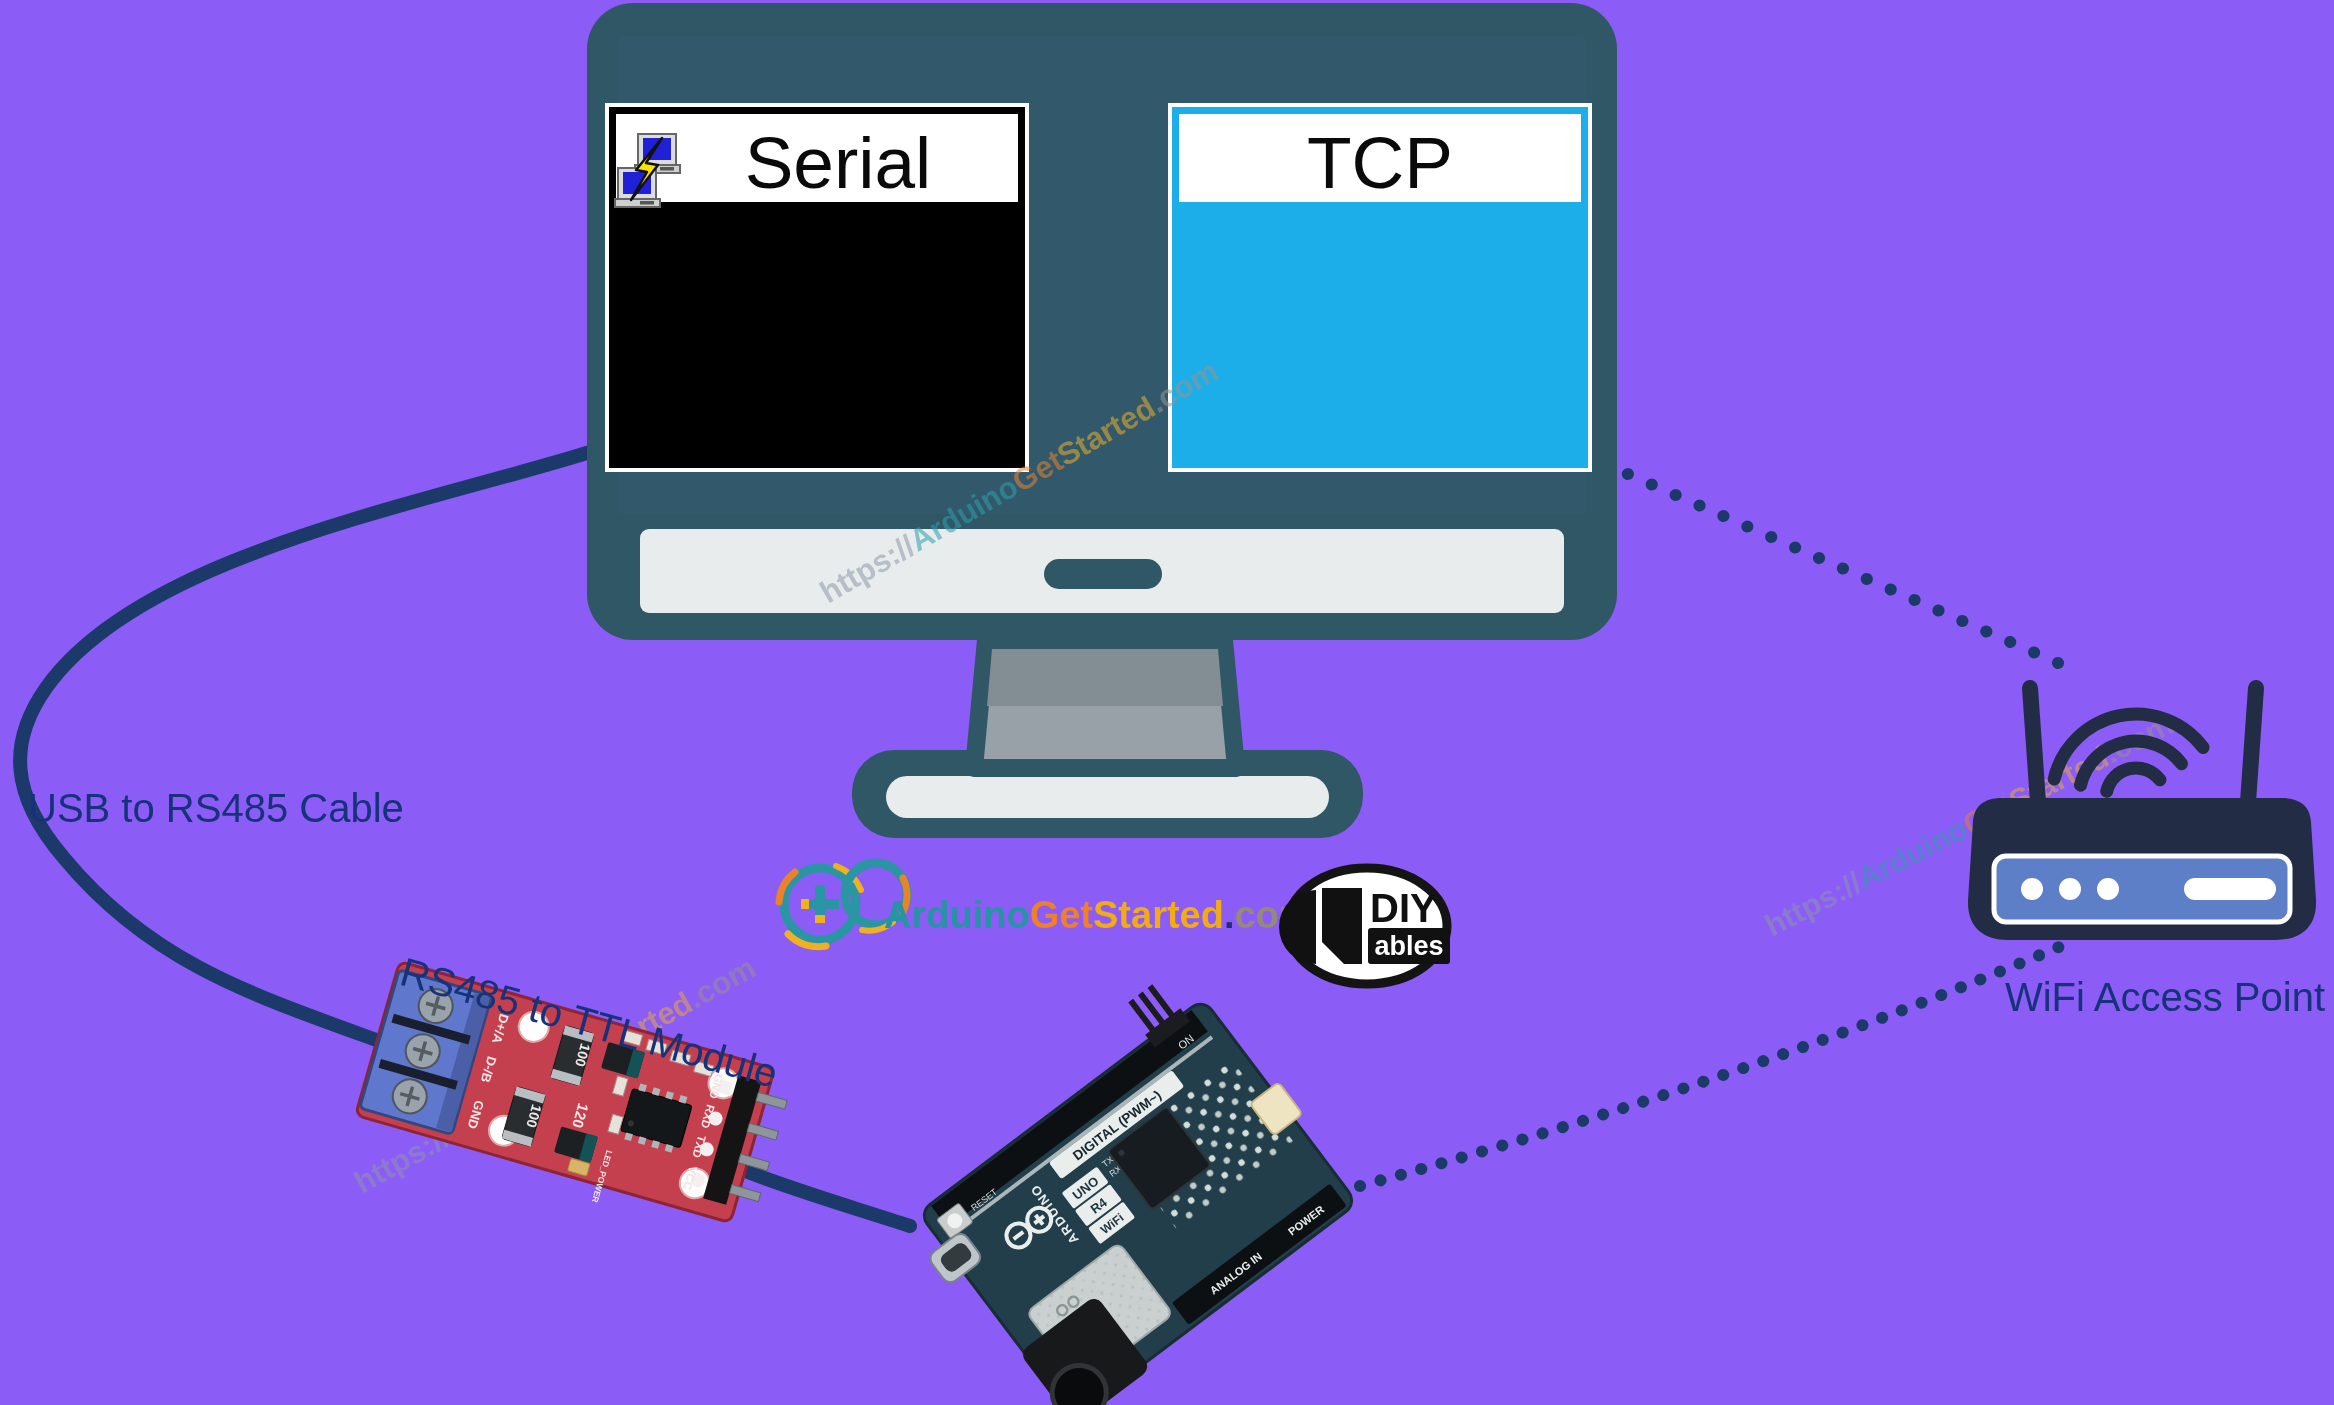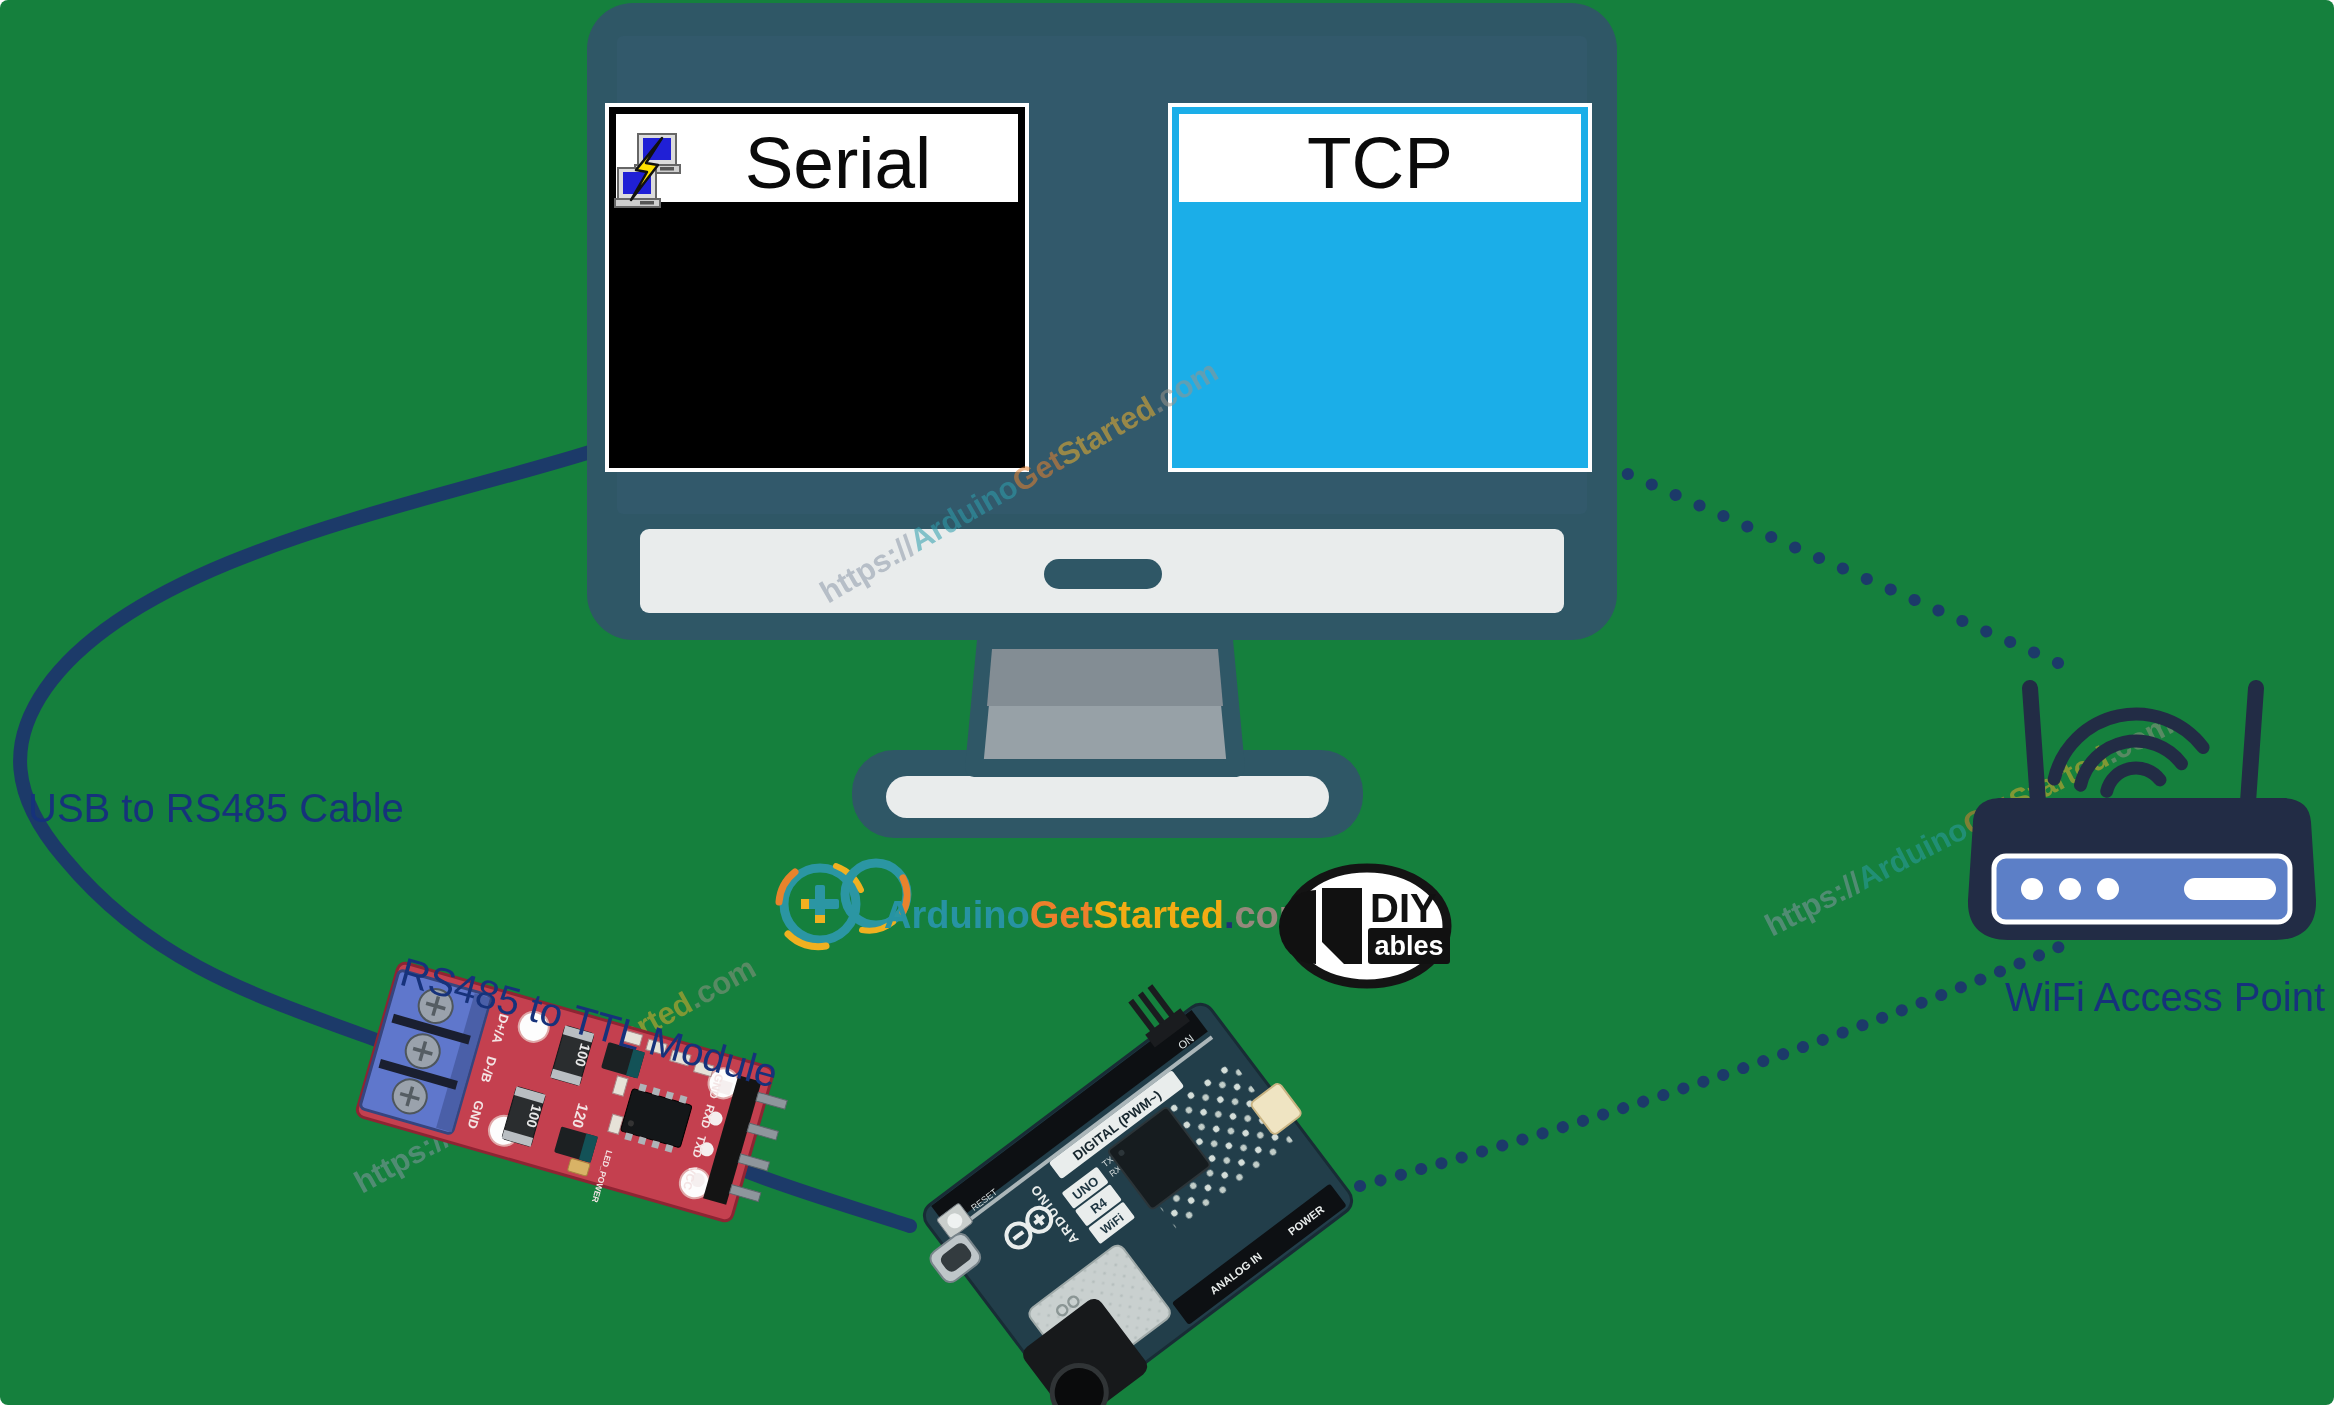--- a/index.html
+++ b/index.html
@@ -1,17 +1,17 @@
 <!DOCTYPE html>
 <html><head>
 <meta charset="utf-8">
 <style>
   html,body{margin:0;padding:0;background:#ffffff;}
-  .stage{position:relative;width:2334px;height:1405px;background:#15803d;overflow:hidden;
-         font-family:"Liberation Sans",sans-serif;border-radius:8px;}
+  .stage{position:relative;width:2334px;height:1405px;background:#8b5cf6;overflow:hidden;
+         font-family:"Liberation Sans",sans-serif;}
   svg{display:block;}
   text{font-family:"Liberation Sans",sans-serif;}
   .win-title{font-size:73px;fill:#0a0a0a;}
   .diag-label{font-size:40px;}
   .wm{font-size:31px;font-weight:bold;}
   .logo-txt{font-size:38px;font-weight:bold;}
   .tiny-w{fill:#f3e4e4;font-weight:bold;}
 </style>
 </head>
 <body>

